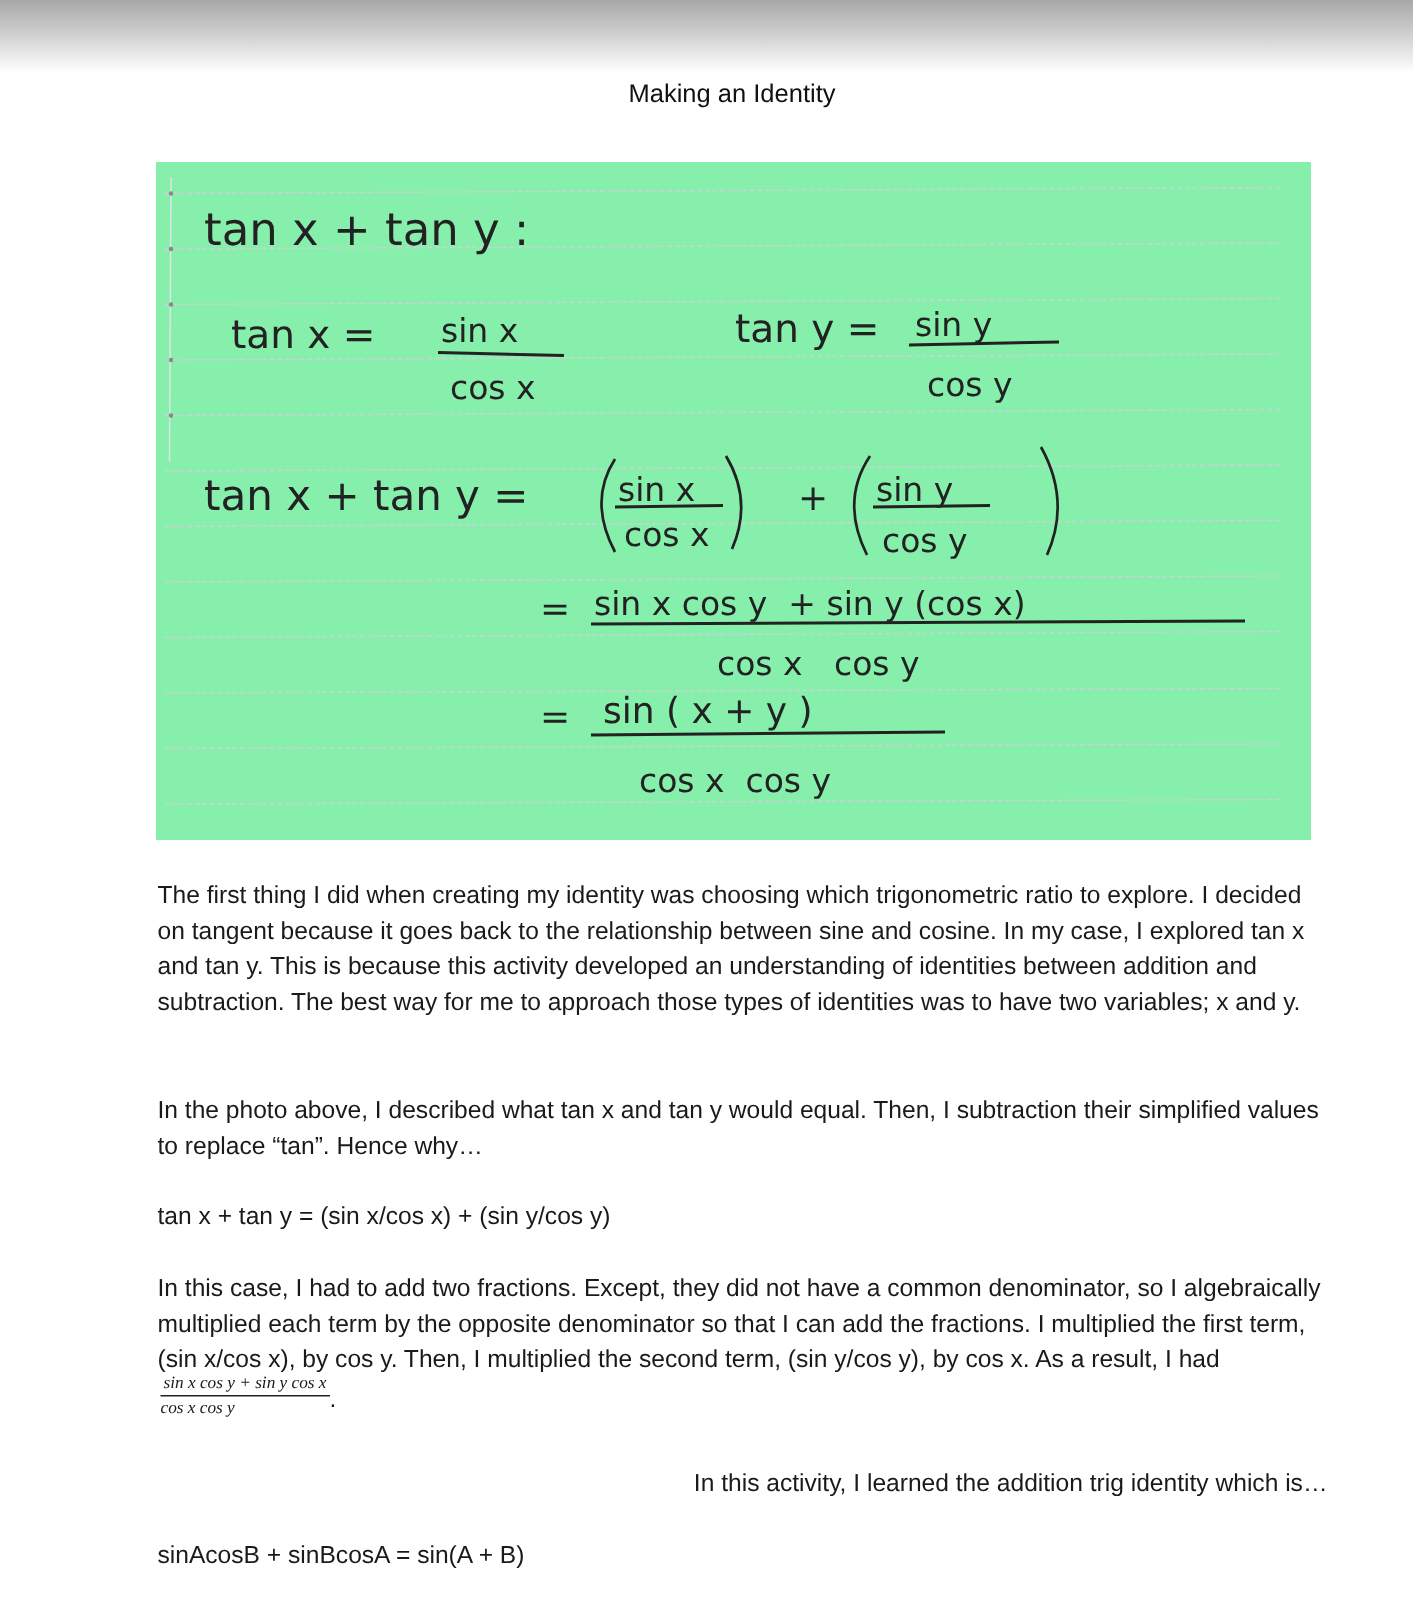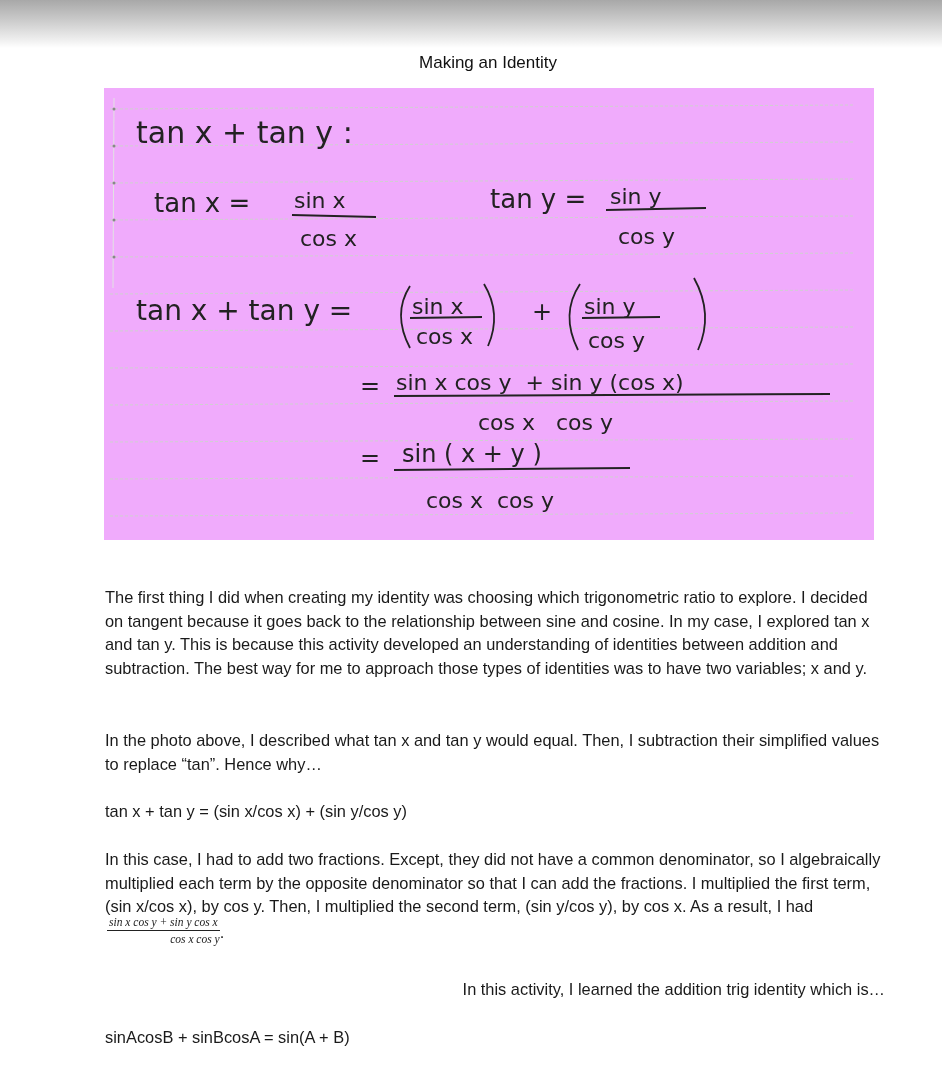--- a/index.html
+++ b/index.html
@@ -25,23 +25,23 @@
       position: absolute;
       left: 0; top: 53px;
       width: 976px;
       text-align: center;
       font-size: 17px;
       color: #111;
     }
     
     .notebook {
       position: absolute;
-      left: 104px; top: 88px;
+      left: 104px; top: 108px;
       width: 770px; height: 452px;
-      background: #f0abfc;
+      background: #86efac;
     }
     .notebook svg {
       position: absolute;
       left: 0; top: 0;
     }
     .hw {
       font-family: "DejaVu Sans", sans-serif;
       fill: #222;
     }
 
@@ -58,21 +58,21 @@
     .p1 { top: 570px; }
     .p2 { top: 713px; }
     .p3 { top: 784px; }
     .p4 { top: 832px; }
     .p5 { top: 962px; text-align: right; }
     .p6 { top: 1010px; }
 
     .frac {
       display: inline-block;
       vertical-align: middle;
-      text-align: right;
+      text-align: left;
       font-family: "Liberation Serif", serif;
       font-style: italic;
       font-size: 11.5px;
       line-height: 13px;
       margin-left: 2px;
       position: relative;
       top: -3px;
     }
     .frac .num {
       display: block;

